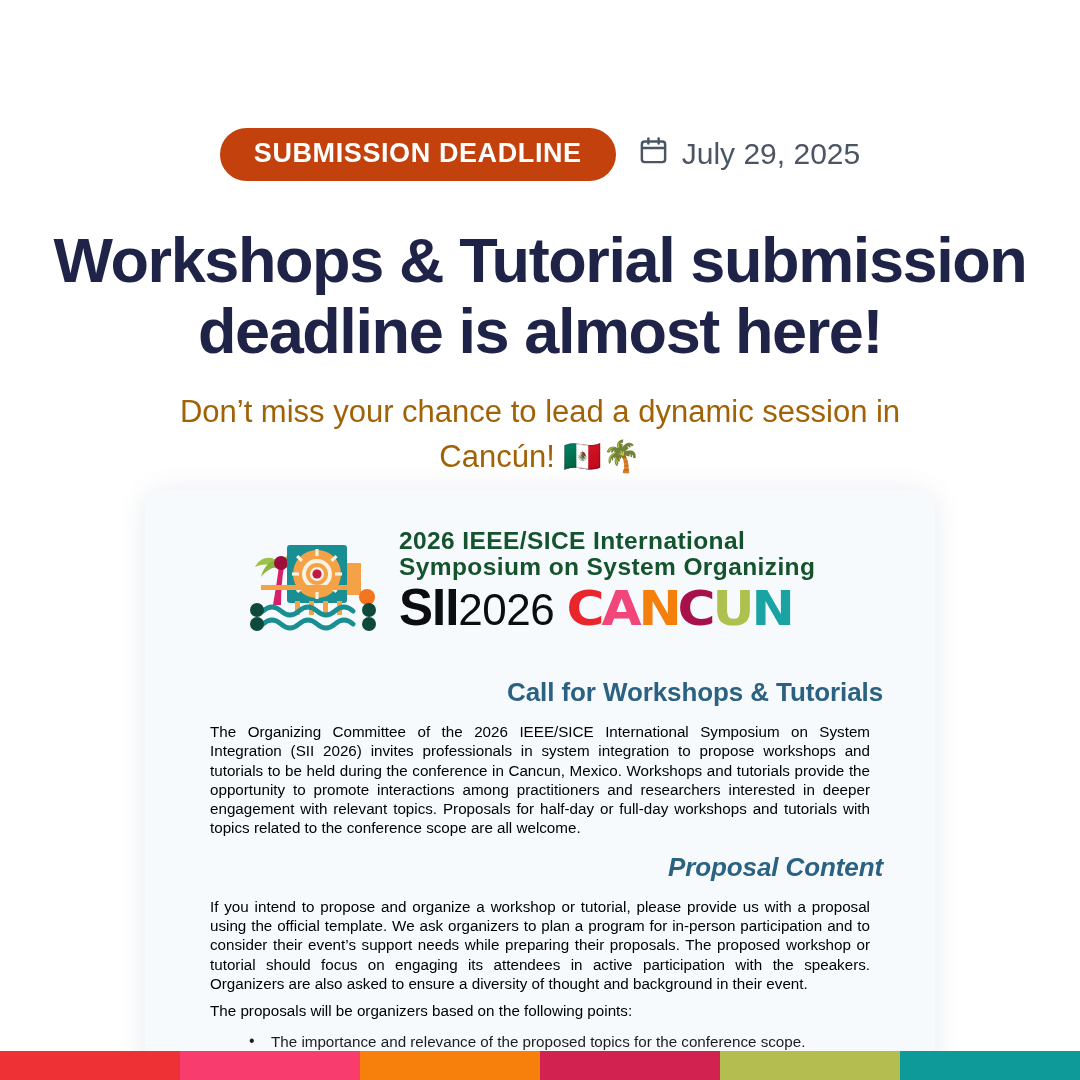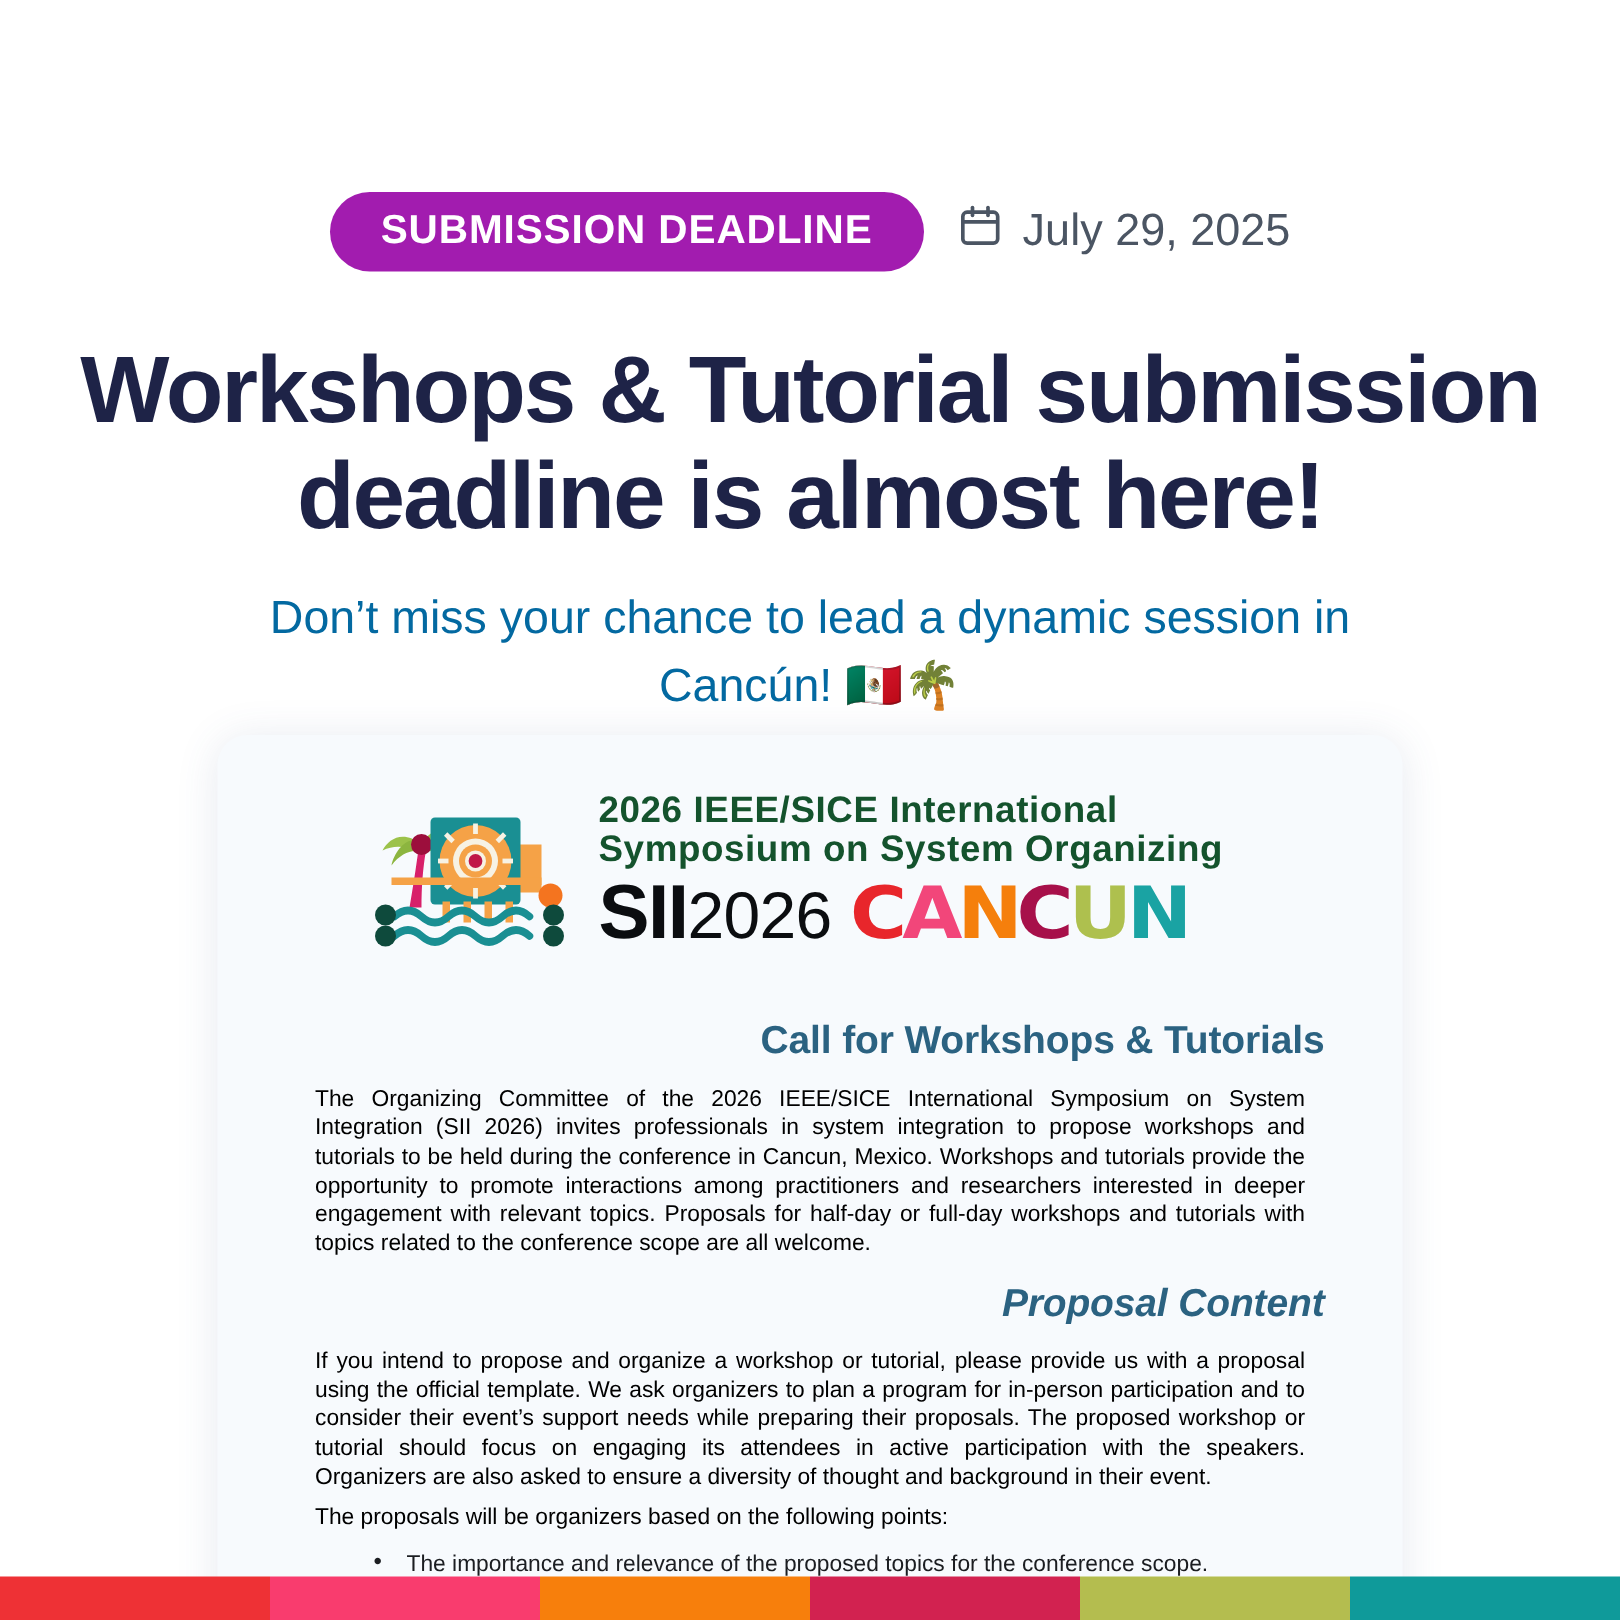--- a/index.html
+++ b/index.html
@@ -188,38 +188,38 @@
     display: flex;
   }
   .color-strip > div { flex: 1 1 0; height: 100%; }
 </style>
 </head>
 <body>
 
 <div class="promo-head">
 
   <div class="deadline-row">
-    <span class="deadline-badge" style="background: #a21caf;">SUBMISSION DEADLINE</span>
+    <span class="deadline-badge" style="background: #c2410c;">SUBMISSION DEADLINE</span>
 
     <span class="deadline-date">
       <span class="cal-icon">
         <svg width="31" height="31" viewBox="0 0 24 24" fill="none" stroke="#4b5563" stroke-width="1.9" stroke-linecap="round" stroke-linejoin="round">
           <rect x="3" y="5" width="18" height="16" rx="2.2"></rect>
           <line x1="3.6" y1="10" x2="20.4" y2="10"></line>
           <line x1="8" y1="2.6" x2="8" y2="6.6"></line>
           <line x1="16" y1="2.6" x2="16" y2="6.6"></line>
         </svg>
       </span>
       <span>July 29, 2025</span>
     </span>
   </div>
 
   <h1 class="promo-title" style="color: rgb(30, 35, 71); margin-top: 45px;">Workshops &amp; Tutorial submission deadline is almost here!</h1>
 
-  <p class="promo-sub" style="color: #0369a1;">
+  <p class="promo-sub" style="color: #a16207;">
     <span>Don’t miss your chance to lead a dynamic session in Cancún! </span><span class="emoji">🇲🇽🌴</span>
   </p>
 </div>
 
 <div class="doc-card" style="background: rgb(247, 250, 253);">
 
   <div class="logo-block">
 
     <span class="logo-mark">
       <svg width="140" height="100" viewBox="0 0 140 100">

